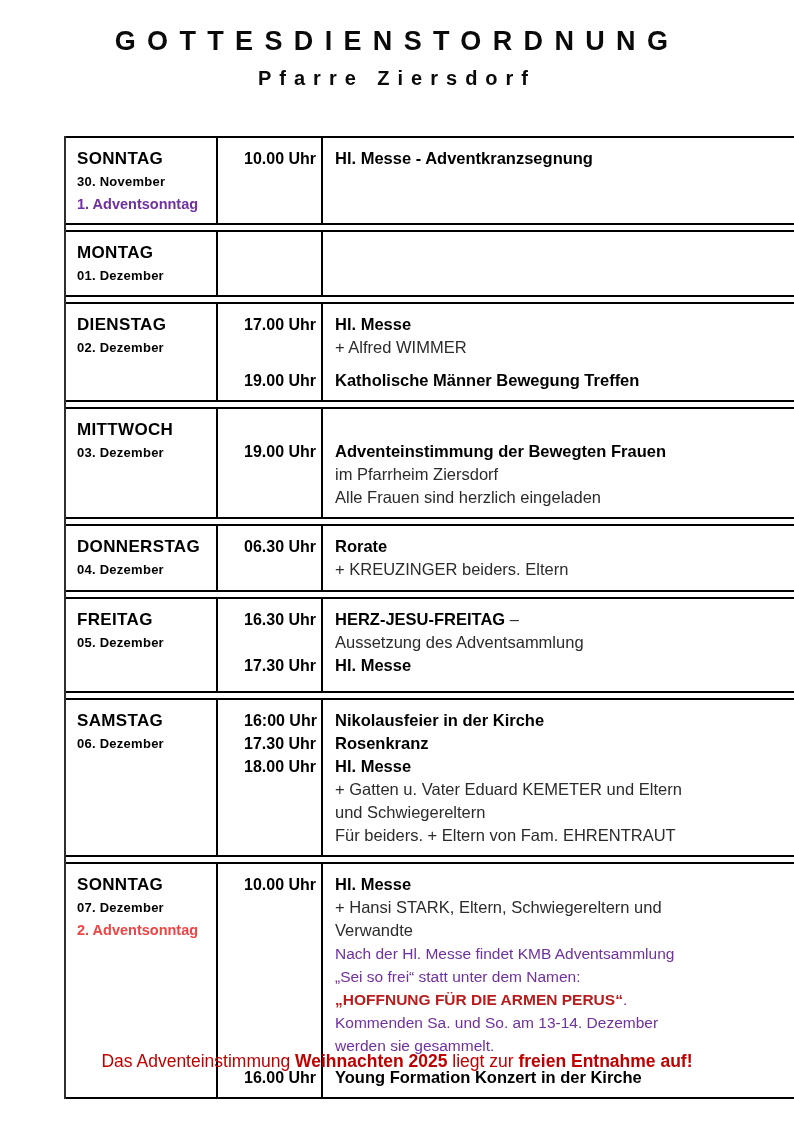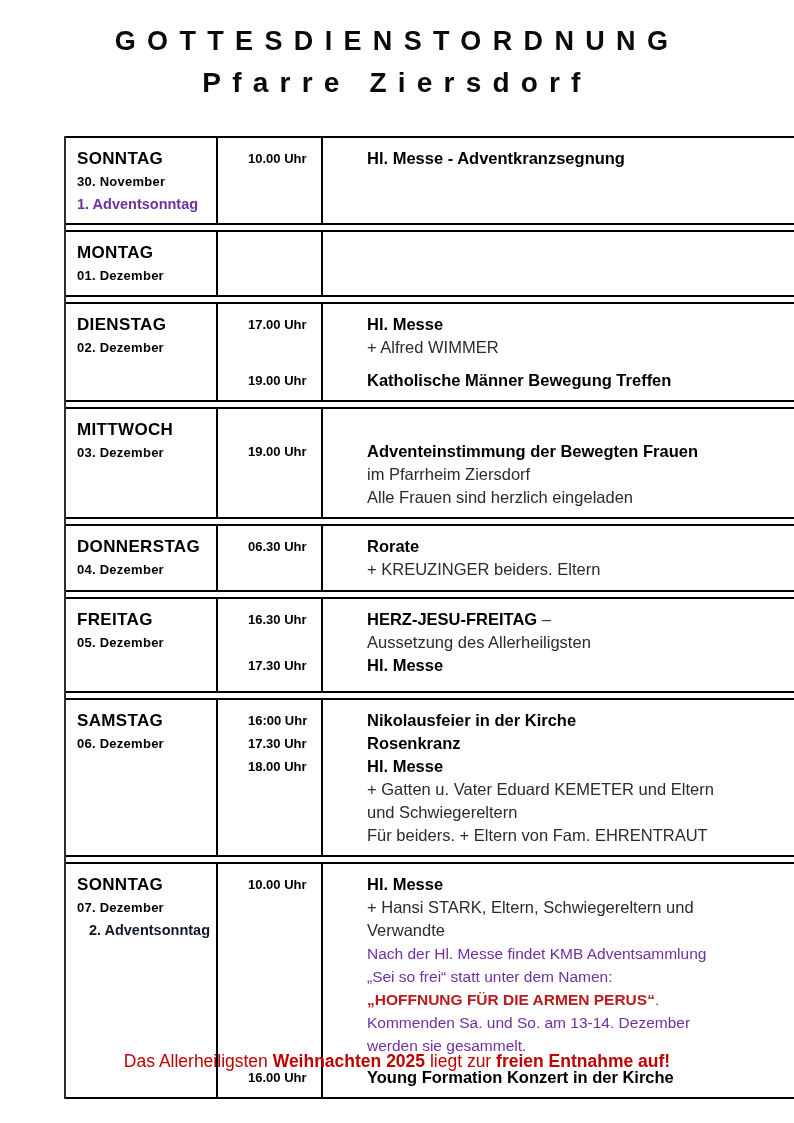--- a/index.html
+++ b/index.html
@@ -11,21 +11,21 @@
     overflow:hidden;
     position:relative;
   }
   
   .title-block{ text-align:center; padding-top:26px; }
   .title-main{
     font-size:27px; font-weight:bold; letter-spacing:0.42em;
     color:#0a0a0a; white-space:nowrap;
   }
   .title-sub{
-    font-size:28px; font-weight:bold; letter-spacing:0.40em;
+    font-size:20px; font-weight:bold; letter-spacing:0.40em;
     margin-top:10px; color:#0a0a0a; white-space:nowrap;
   }
   
   .schedule-wrap{
     position:absolute; left:64px; top:136px; width:780px;
     border-left:2px solid #2e2e2e; border-right:4px solid #15803d;
     box-sizing:border-box;
   }
   .row{
     position:relative;
@@ -56,23 +56,22 @@
   .day-name{ font-size:17px; font-weight:bold; line-height:23px; letter-spacing:0.02em; }
   .day-date{ font-size:13px; font-weight:bold; line-height:23px; letter-spacing:0.02em; }
   .day-note{ font-size:14.5px; font-weight:bold; line-height:21px; margin-top:1px; }
   .events{ flex:1 1 auto; padding:9px 0 8px 0; box-sizing:border-box; }
   .row:nth-child(4) .events{ padding-top:31px; }   
   .row:nth-child(3) .event + .event{ margin-top:10px; } 
   .row:nth-child(8) .event + .event{ margin-top:9px; }  
   .event{ display:flex; }
   .event-time{
     flex:0 0 105px; width:105px; box-sizing:border-box;
-    padding-left:0; font-size:13px; font-weight:bold; line-height:23px;
+    padding-left:28px; font-size:16px; font-weight:bold; line-height:23px;
     white-space:nowrap;
-    margin-left:32px;
   }
   .event-lines{ flex:1 1 auto; padding-left:14px; padding-right:19px; }
   .line{ line-height:23px; font-size:16.5px; }
   .t-bold{ font-weight:bold; color:#000; }
   .t-normal{ font-weight:400; color:#2b2b2b; }
   .t-purple{ font-weight:400; font-size:15.5px; }
   .t-purple-bold{ font-weight:bold; font-size:15.5px; }
   
   .footer{
     position:absolute; left:0; right:0; top:1048px;
@@ -179,21 +178,21 @@
       <div class="vline v2"></div>
       <div class="day-cell">
         <div class="day-name">FREITAG</div>
         <div class="day-date">05. Dezember</div>
       </div>
       <div class="events">
         <div class="event">
           <div class="event-time">16.30 Uhr</div>
           <div class="event-lines">
             <div class="line"><span class="t-bold">HERZ-JESU-FREITAG</span><span class="t-normal"> –</span></div>
-            <div class="line"><span class="t-normal">Aussetzung des Allerheiligsten</span></div>
+            <div class="line"><span class="t-normal">Aussetzung des Adventsammlung</span></div>
           </div>
         </div>
         <div class="event">
           <div class="event-time">17.30 Uhr</div>
           <div class="event-lines">
             <div class="line"><span class="t-bold">Hl. Messe</span></div>
           </div>
         </div>
       </div>
     </div>
@@ -227,21 +226,21 @@
           </div>
         </div>
       </div>
     </div>
     <div class="row">
       <div class="vline v1"></div>
       <div class="vline v2"></div>
       <div class="day-cell">
         <div class="day-name">SONNTAG</div>
         <div class="day-date">07. Dezember</div>
-        <div class="day-note" style="color: #0f172a; text-align: right;">2. Adventsonntag</div>
+        <div class="day-note" style="color: #ef4444;">2. Adventsonntag</div>
       </div>
       <div class="events">
         <div class="event">
           <div class="event-time">10.00 Uhr</div>
           <div class="event-lines">
             <div class="line"><span class="t-bold">Hl. Messe</span></div>
             <div class="line"><span class="t-normal">+ Hansi STARK, Eltern, Schwiegereltern und</span></div>
             <div class="line"><span class="t-normal">Verwandte</span></div>
             <div class="line"><span class="t-purple" style="color: rgb(112, 48, 160);">Nach der Hl. Messe findet KMB Adventsammlung</span></div>
             <div class="line"><span class="t-purple" style="color: rgb(112, 48, 160);">„Sei so frei“ statt unter dem Namen:</span></div>
@@ -254,14 +253,14 @@
           <div class="event-time">16.00 Uhr</div>
           <div class="event-lines">
             <div class="line"><span class="t-bold">Young Formation Konzert in der Kirche</span></div>
           </div>
         </div>
       </div>
     </div>
   </div>
 
 <div class="footer" style="color: rgb(192, 0, 0);">
-  <div id="footer-line1"><span class="f-normal">Das Allerheiligsten </span><span class="f-bold">Weihnachten 2025</span><span class="f-normal"> liegt zur </span><span class="f-bold">freien Entnahme auf!</span></div>
+  <div id="footer-line1"><span class="f-normal">Das Adventeinstimmung </span><span class="f-bold">Weihnachten 2025</span><span class="f-normal"> liegt zur </span><span class="f-bold">freien Entnahme auf!</span></div>
 </div>
 
 </body></html>

